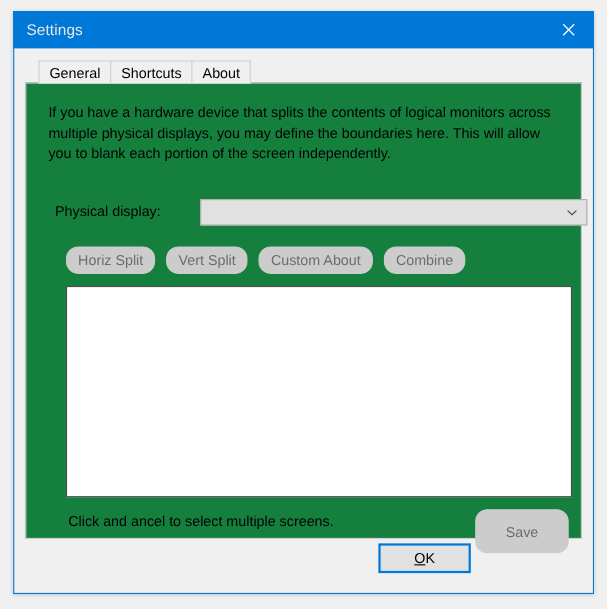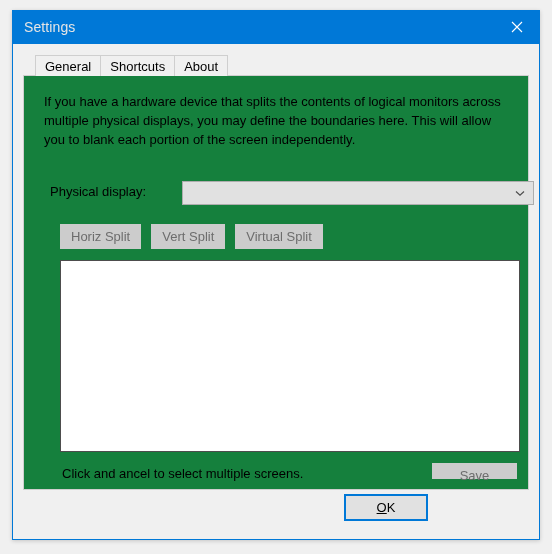--- a/index.html
+++ b/index.html
@@ -201,20 +201,21 @@
     box-sizing: border-box;
     cursor: default;
     white-space: nowrap;
     user-select: none;
     line-height: 23px;
   }
   .btn.disabled {
     color: #6d6d6d;
     background: #cccccc;
     border-color: #cccccc;
+    border-radius: 11px;
   }
 
   .canvas {
     position: absolute;
     left: 36px;
     top: 184px;
     width: 460px;
     height: 192px;
     background: #ffffff;
     border: 1px solid #4d4d4d;
@@ -228,21 +229,21 @@
     font-size: 13px;
     color: #000000;
     white-space: nowrap;
   }
 
   .save-button {
     position: absolute;
     left: 408px;
     top: 387px;
     width: 85px;
-    height: 16px;
+    height: 40px;
   }
 
   
   .footer-buttons {
     position: absolute;
     left: 331px;
     top: 484px;
     display: flex;
     gap: 9px;
   }
@@ -305,21 +306,22 @@
           <span class="combobox-value"></span>
           <svg class="chevron-down-icon" viewBox="0 0 10 7">
             <path d="M1,1.5 L5,5.2 L9,1.5" stroke="#4a4a4a" stroke-width="1.1" fill="none"></path>
           </svg>
         </div>
       </div>
 
       <div class="split-buttons">
         <button class="btn disabled">Horiz Split</button>
         <button class="btn disabled">Vert Split</button>
-        <button class="btn disabled">Virtual Split</button>
+        <button class="btn disabled">Custom About</button>
+        <button class="btn disabled">Combine</button>
       </div>
 
       <div class="canvas"></div>
 
       <div class="hint">Click and ancel to select multiple screens.</div>
 
       <button class="btn disabled save-button">Save</button>
 
     </div>
   </div>

